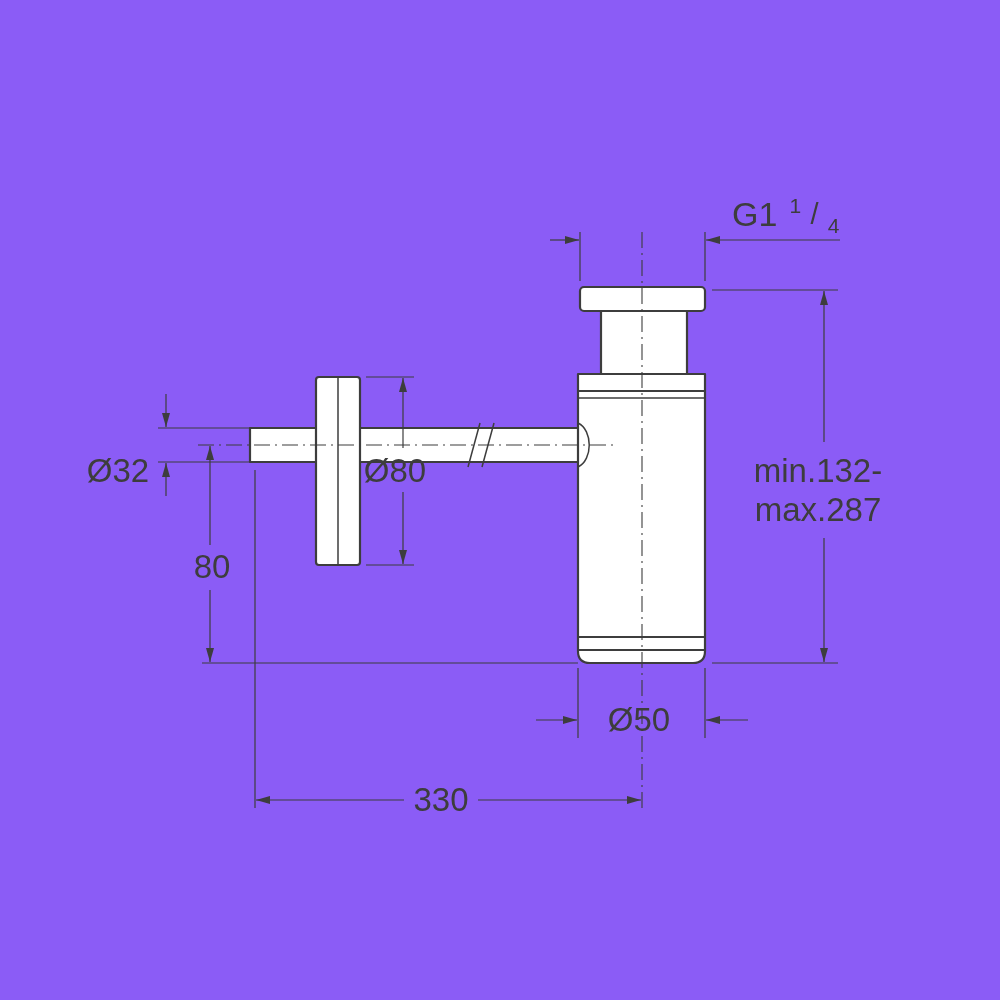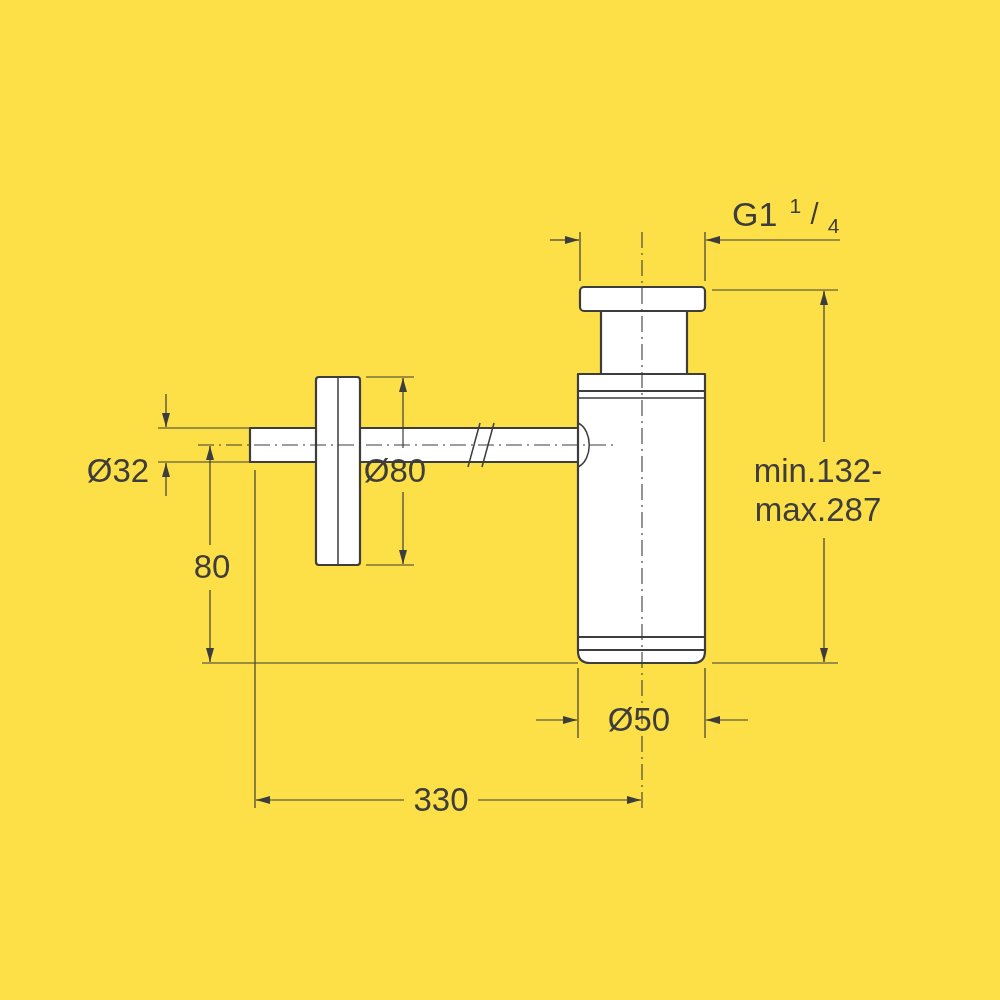--- a/index.html
+++ b/index.html
@@ -7,21 +7,21 @@
     padding: 0;
     background: #ffffff;
     width: 1000px;
     height: 1000px;
     font-family: "Liberation Sans", sans-serif;
   }
   .canvas {
     width: 1000px;
     height: 1000px;
     position: relative;
-    background: #fde047;
+    background: #8b5cf6;
   }
   svg { display: block; }
   .outline {
     fill: #ffffff;
     stroke: #3d3d3d;
     stroke-width: 2.2;
     stroke-linejoin: round;
   }
   .detail {
     fill: none;

